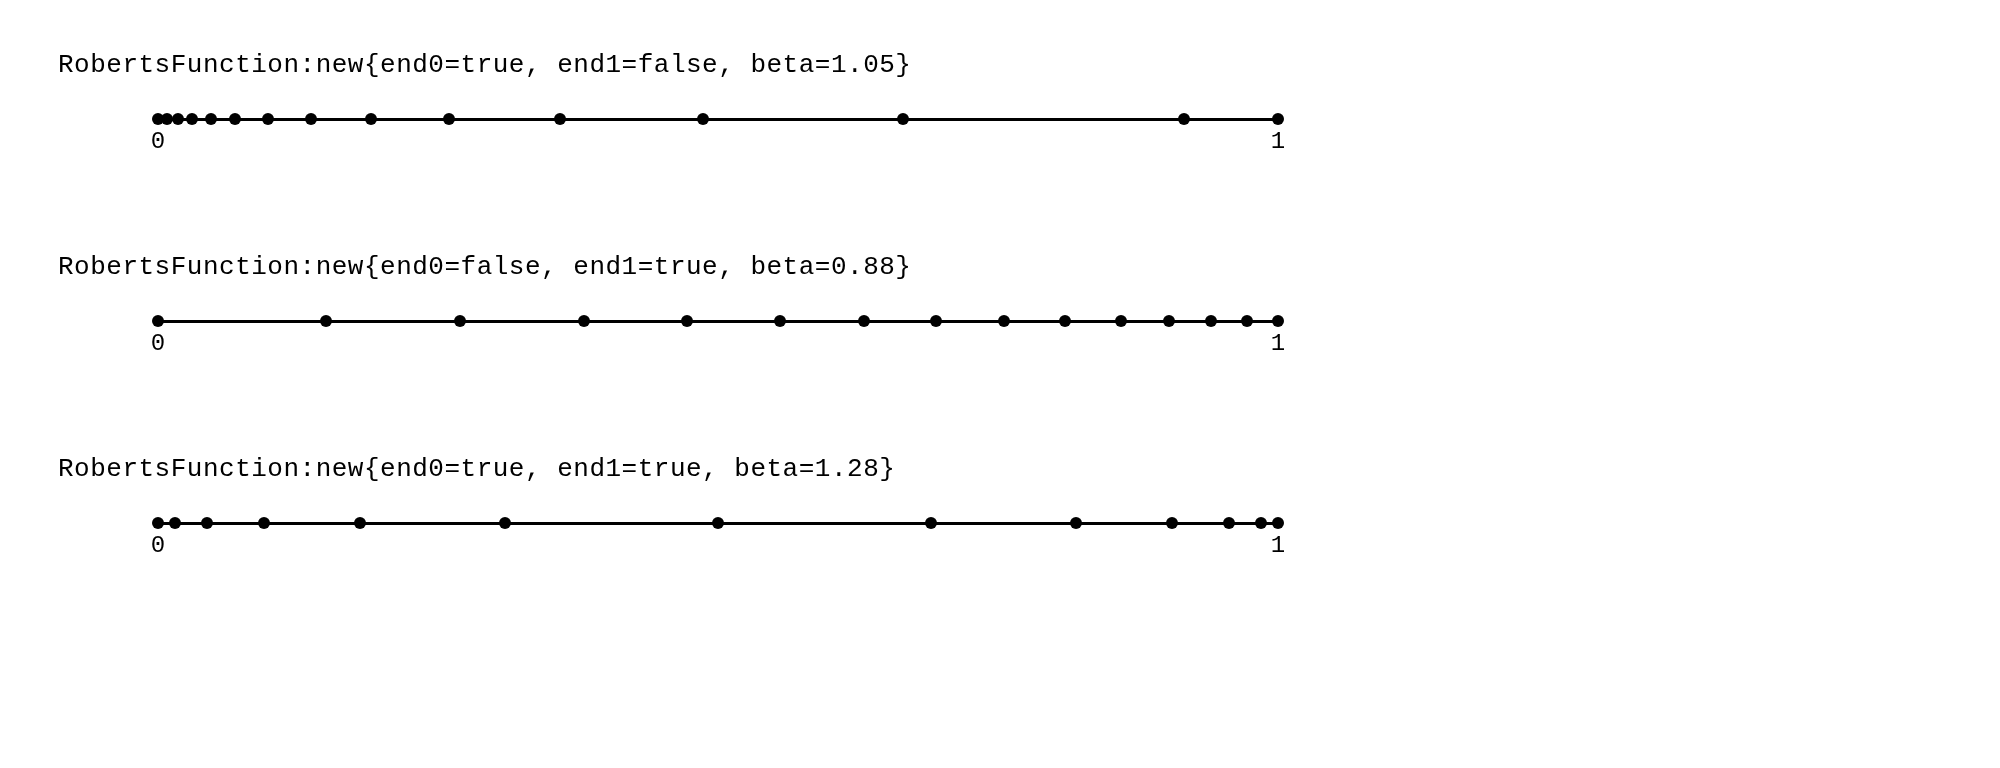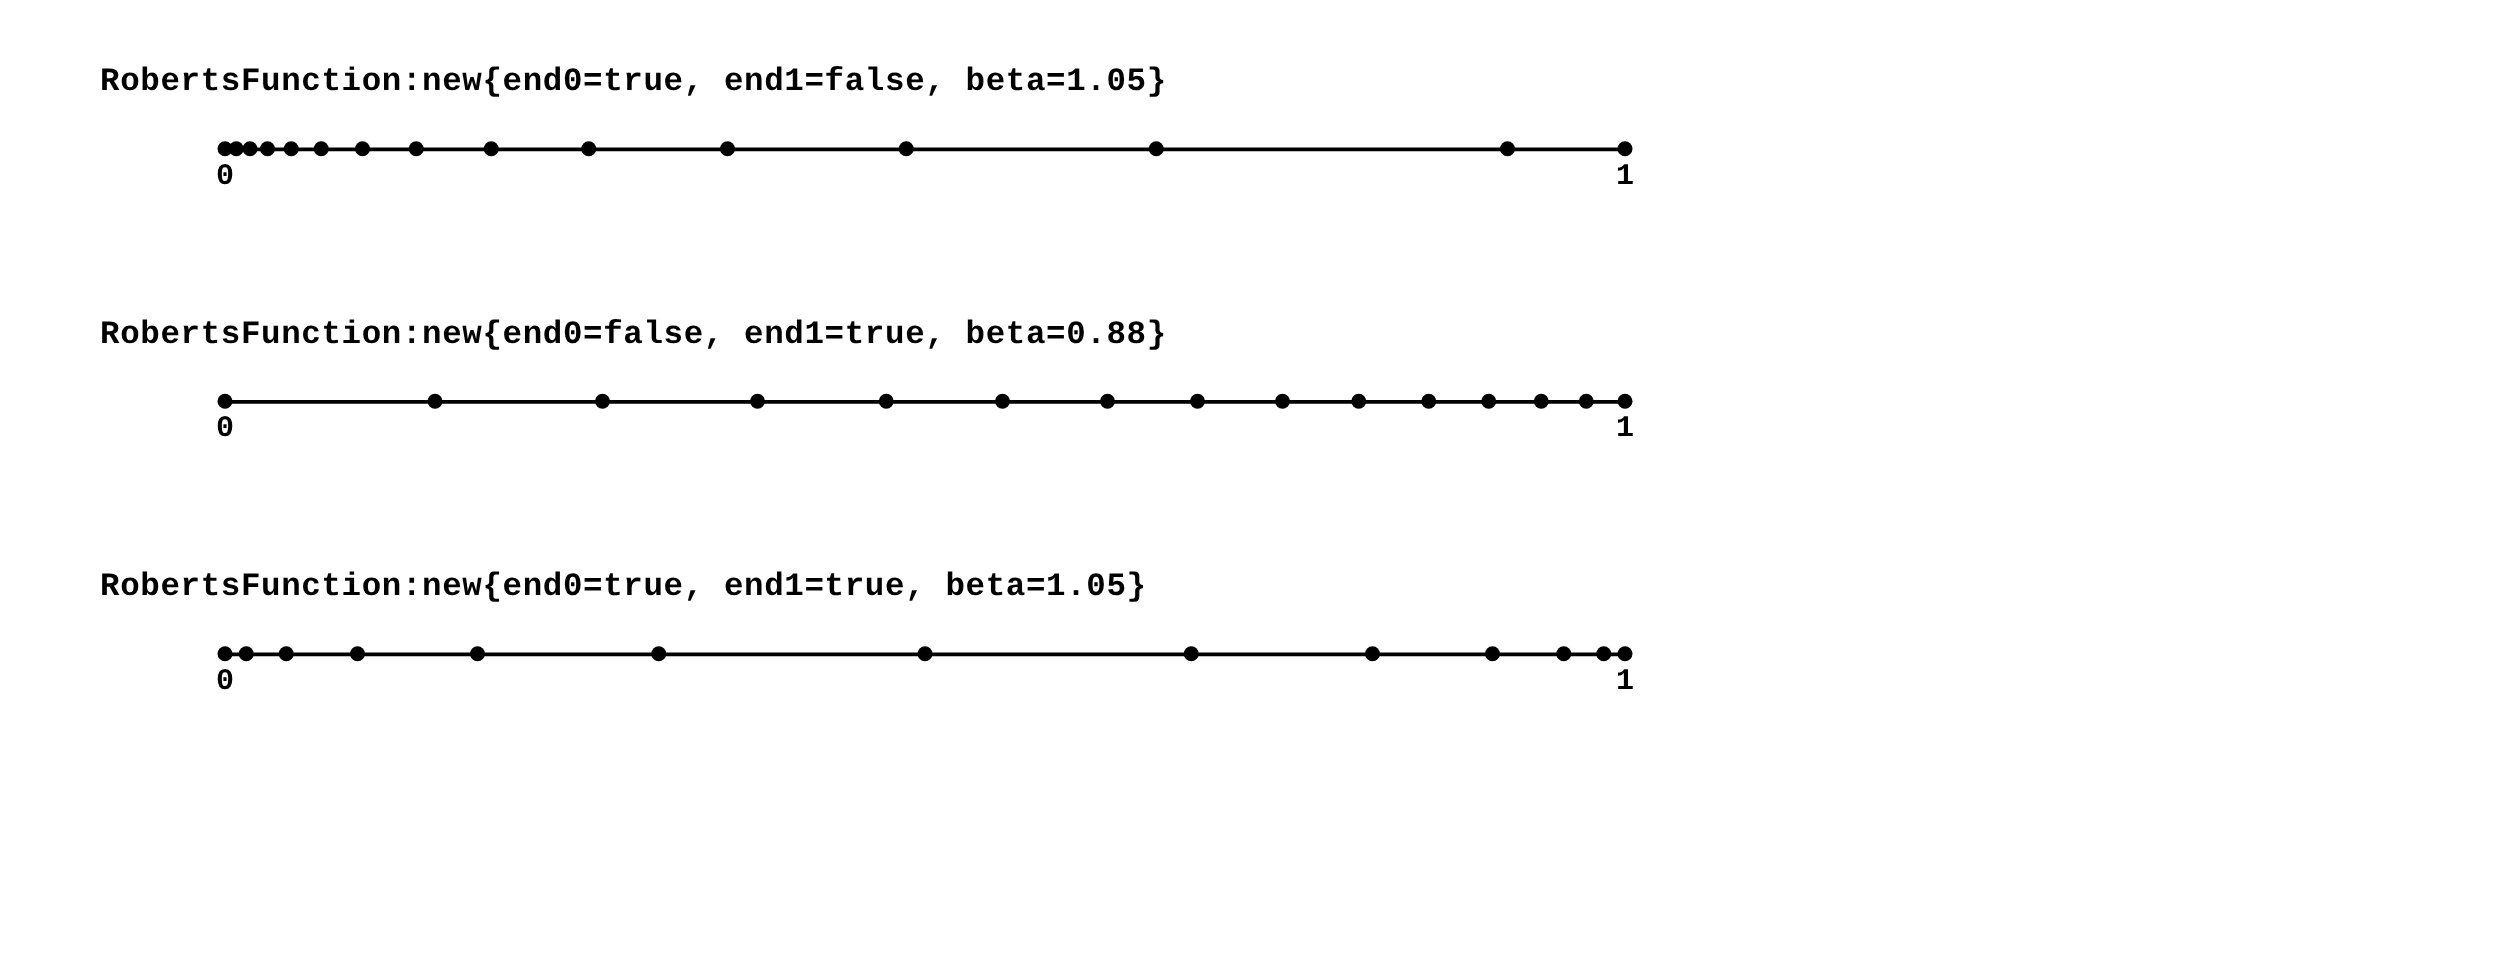--- a/index.html
+++ b/index.html
@@ -7,22 +7,21 @@
     padding: 0;
     background: #ffffff;
     font-family: "Courier New", Courier, monospace;
     color: #000000;
   }
   .page {
     width: 1721px;
     height: 768px;
     position: relative;
     box-sizing: border-box;
-    padding: 50px 120px 40px 80px;
-    font-weight: bold;
+    padding: 50px 120px 40px 58px;
   }
   .panel {
     margin-bottom: 120px;
   }
   .caption {
     font-size: 26px;
     letter-spacing: 0.5px;
     margin: 0 0 28px 0;
     white-space: pre;
   }
@@ -107,21 +106,21 @@
           <div class="dot" style="left: 94%;"></div>
           <div class="dot" style="left: 97.2%;"></div>
           <div class="dot" style="left: 100%;"></div>
         </div>
       <div class="tick-label" style="left:0%">0</div>
       <div class="tick-label" style="left:100%">1</div>
     </div>
   </div>
 
   <div class="panel">
-    <div class="caption">RobertsFunction:new{end0=true, end1=true, beta=1.05}</div>
+    <div class="caption">RobertsFunction:new{end0=true, end1=true, beta=1.28}</div>
     <div class="axis-wrap">
       <div class="axis-line"></div>
       <div class="dots">
           <div class="dot" style="left: 0%;"></div>
           <div class="dot" style="left: 1.5%;"></div>
           <div class="dot" style="left: 4.4%;"></div>
           <div class="dot" style="left: 9.5%;"></div>
           <div class="dot" style="left: 18%;"></div>
           <div class="dot" style="left: 31%;"></div>
           <div class="dot" style="left: 50%;"></div>

